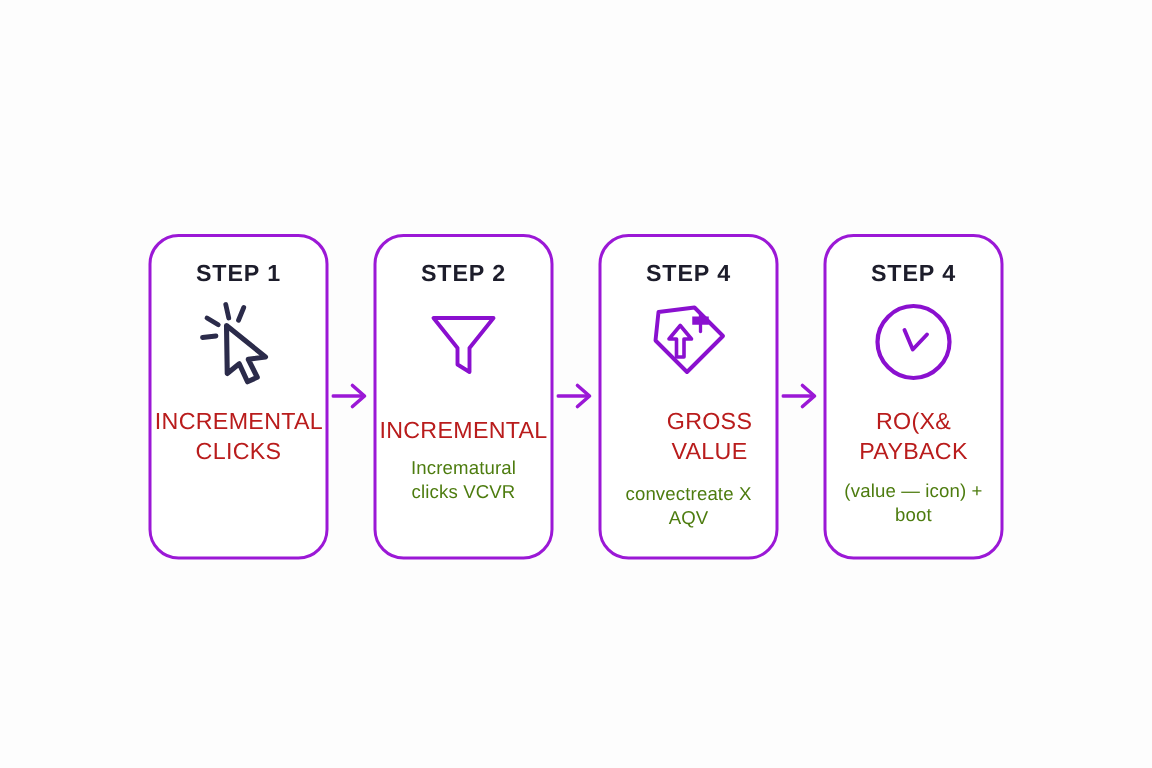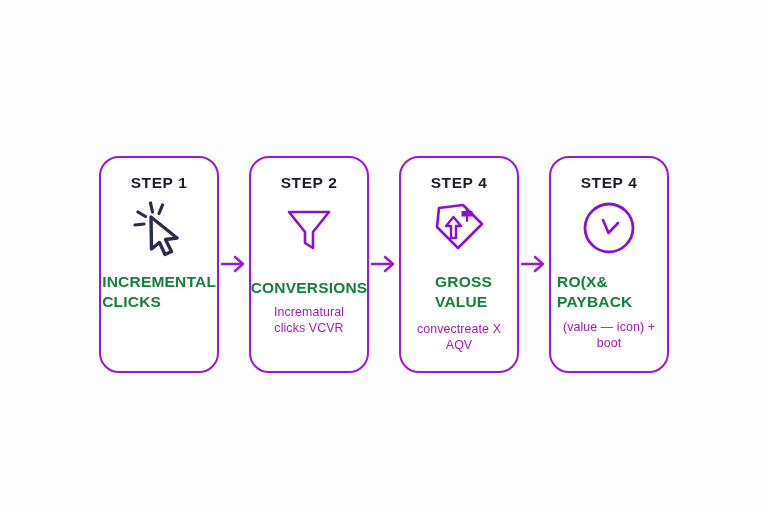--- a/index.html
+++ b/index.html
@@ -64,33 +64,33 @@
     justify-content: center;
     margin-top: 2px;
   }
 
   .icon-wrap svg {
     display: block;
   }
 
   .card-title {
     font-size: 15.5px;
-    font-weight: bold;
-    color: #15803d;
-    text-align: left;
+    font-weight: normal;
+    color: #b91c1c;
+    text-align: center;
     line-height: 1.28;
     letter-spacing: 0.2px;
     padding: 0 6px;
     max-width: 146px;
   }
 
   .card-sub {
     margin-top: 7px;
     font-size: 12.4px;
-    color: #a21caf;
+    color: #4d7c0f;
     text-align: center;
     line-height: 1.32;
     padding: 0 6px;
     letter-spacing: 0.1px;
   }
 
   
   .card-1 .card-title { margin-top: 8px; }
   .card-2 .card-title { margin-top: 14px; }
   .card-3 .card-title { margin-top: 8px; margin-left: 28px; }
@@ -139,21 +139,21 @@
       </svg>
     </div>
 
     <div class="step-card card-2">
       <div class="step-label">STEP 2</div>
       <div class="icon-wrap">
         <svg width="54" height="54" viewBox="0 0 54 54" fill="none">
           <path d="M7 11 L47 11 L31 31 L31 47 L23 42 L23 31 Z" fill="none" stroke="#8a10cf" stroke-width="2.6" stroke-linejoin="round" stroke-linecap="round"></path>
         </svg>
       </div>
-      <div class="card-title">CONVERSIONS</div>
+      <div class="card-title">INCREMENTAL</div>
       <div class="card-sub">
         <div>Incrematural</div>
         <div>clicks VCVR</div>
       </div>
     </div>
 
     <div class="arrow-gap">
       <svg width="26" height="20" viewBox="0 0 26 20" fill="none">
         <line x1="1" y1="10" x2="20" y2="10" stroke="#9b18d6" stroke-width="2.4" stroke-linecap="round"></line>
         <polyline points="14,3 22,10 14,17" fill="none" stroke="#9b18d6" stroke-width="2.4" stroke-linecap="round" stroke-linejoin="round"></polyline>

